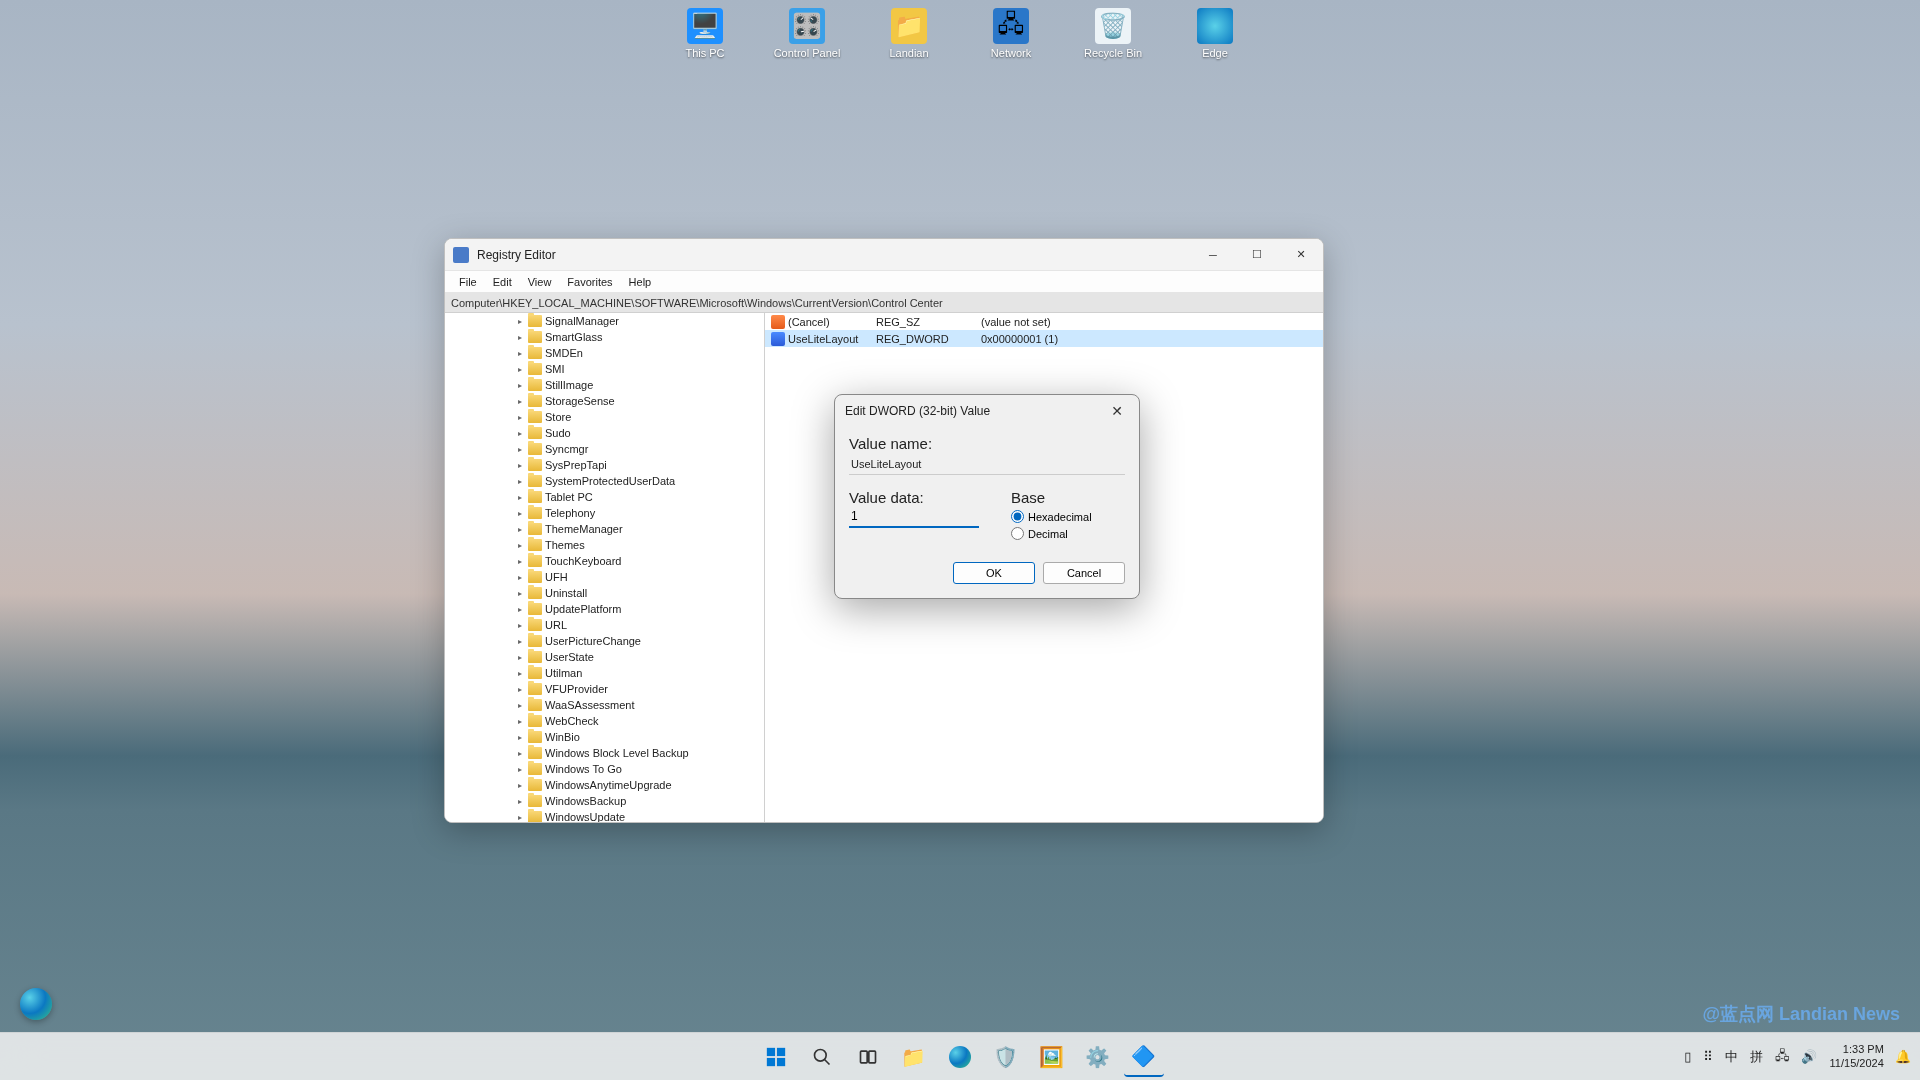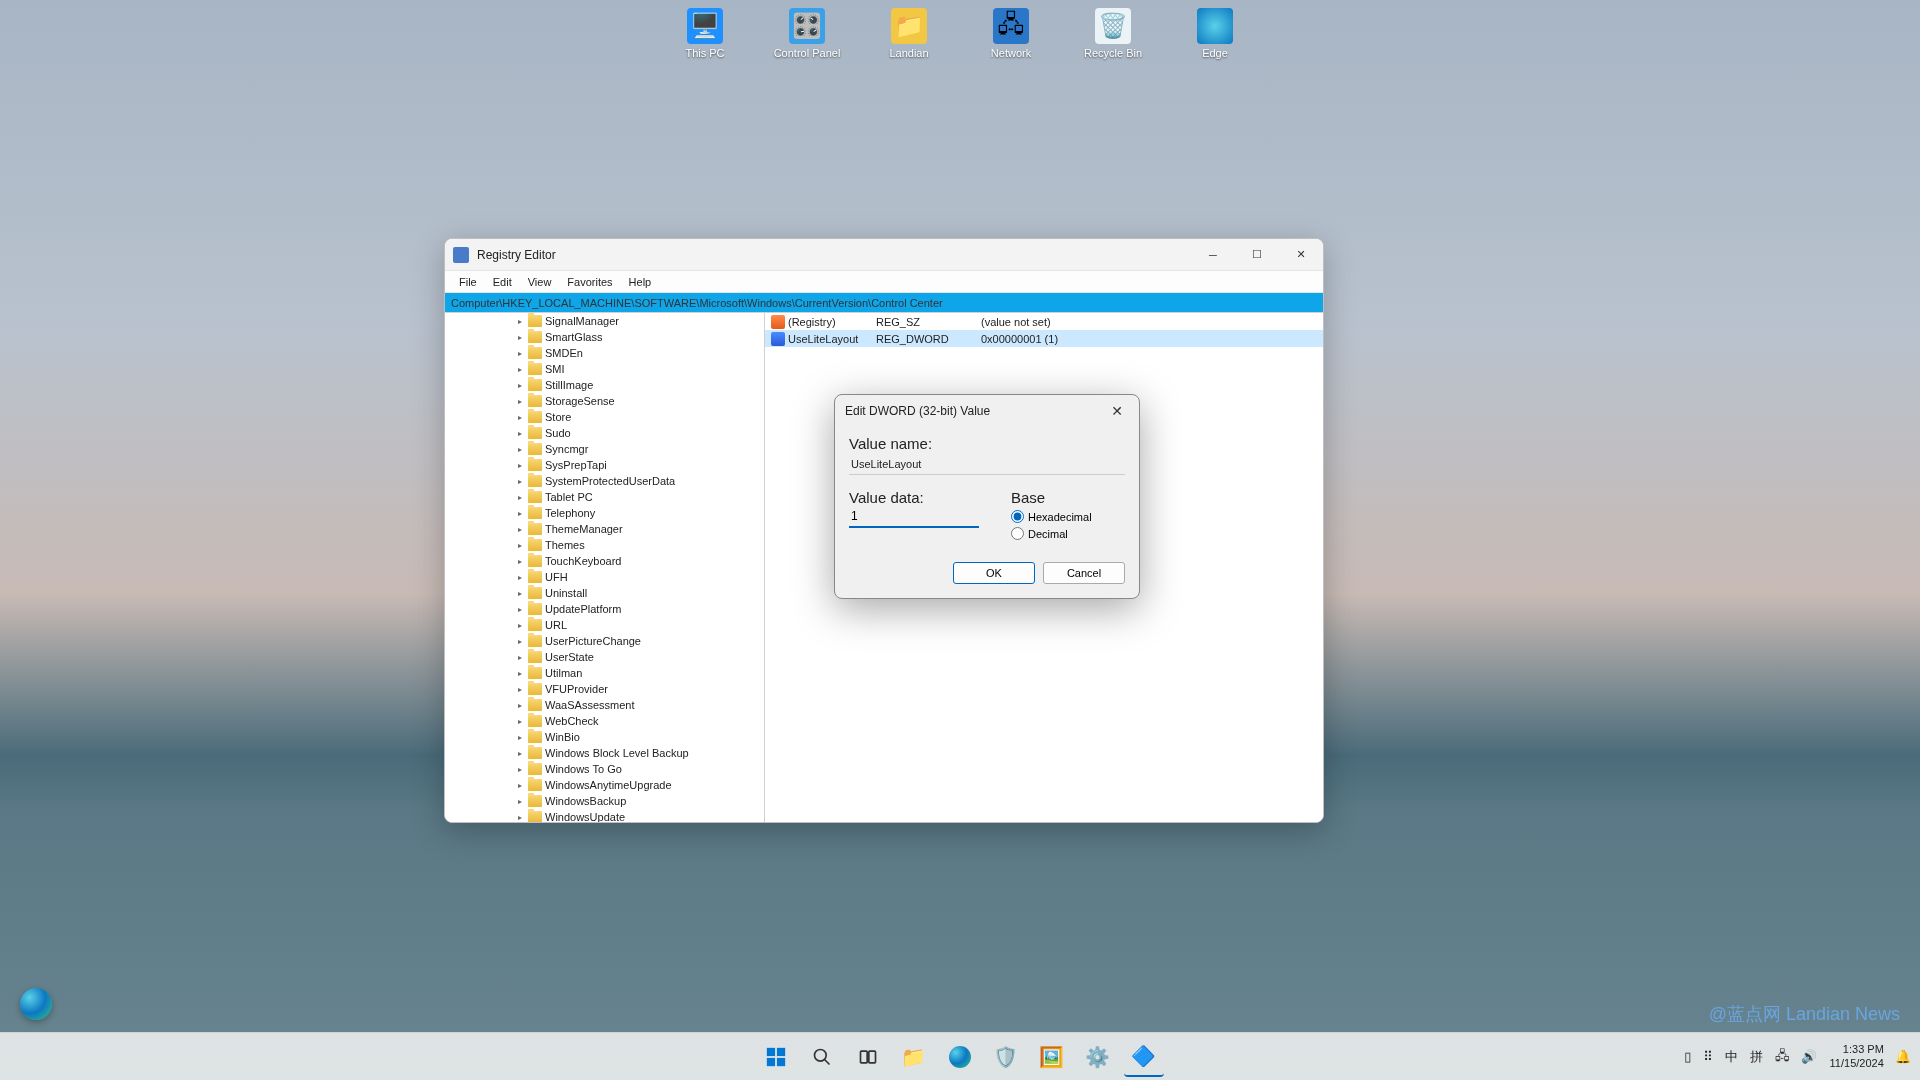--- a/index.html
+++ b/index.html
@@ -14,21 +14,21 @@
 
 
 .regwin{position:absolute;left:444px;top:238px;width:880px;height:585px;background:#fff;border:1px solid #bfbfbf;border-radius:8px;box-shadow:0 8px 32px rgba(0,0,0,.25);overflow:hidden}
 .titlebar{height:32px;display:flex;align-items:center;padding-left:8px;background:#f3f3f3;border-bottom:1px solid #e5e5e5}
 .titlebar .ticon{width:16px;height:16px;background:#4a7bc8;border-radius:2px;margin-right:8px}
 .titlebar .ttext{font-size:12px;color:#222;flex:1}
 .winbtns{display:flex;height:100%}
 .winbtn{width:44px;display:flex;align-items:center;justify-content:center;color:#333;font-size:11px}
 .menubar{height:22px;display:flex;align-items:center;padding-left:6px;border-bottom:1px solid #e5e5e5;background:#fdfdfd}
 .menubar span{font-size:11px;color:#222;padding:3px 8px;cursor:pointer}
-.addrbar{height:20px;display:flex;padding:0 6px;border-bottom:1px solid #d0d0d0;background:#0ea5e9}
+.addrbar{height:20px;display:flex;padding:0 6px;border-bottom:1px solid #d0d0d0;background:#e5e5e5}
 .addrbar input{border:none;width:100%;font-size:11px;color:#333;outline:none;background:transparent}
 .content{display:flex;height:calc(100% - 74px)}
 
 .tree{width:320px;border-right:1px solid #d0d0d0;overflow-y:auto;position:relative;background:#fff}
 .tree::-webkit-scrollbar{width:14px}
 .tree::-webkit-scrollbar-thumb{background:#c1c1c1;border-radius:0}
 .tree::-webkit-scrollbar-track{background:#f1f1f1}
 .titem{display:flex;align-items:center;height:16px;font-size:11px;color:#222;padding-left:70px;white-space:nowrap;cursor:pointer}
 .titem .ar{width:10px;color:#666;font-size:8px;text-align:center}
 .titem .fld{width:14px;height:12px;background:linear-gradient(#f9d776,#e8b838);border-radius:1px;margin:0 3px;position:relative}
@@ -65,21 +65,21 @@
 
 
 .taskbar{position:absolute;bottom:0;left:0;right:0;height:48px;background:rgba(243,243,243,.85);backdrop-filter:blur(20px);border-top:1px solid rgba(0,0,0,.06);display:flex;align-items:center}
 .tbcenter{position:absolute;left:50%;transform:translateX(-50%);display:flex;gap:6px;align-items:center;height:100%}
 .tbicon{width:40px;height:40px;display:flex;align-items:center;justify-content:center;border-radius:4px;cursor:pointer;font-size:20px}
 .tbright{position:absolute;right:8px;display:flex;align-items:center;gap:12px;height:100%;font-size:11px;color:#222}
 .tbright .sicon{font-size:13px;cursor:pointer}
 .clock{text-align:right;line-height:1.2;font-size:11px}
 
 .edge-ball{position:absolute;left:20px;bottom:60px;width:32px;height:32px;border-radius:50%;background:radial-gradient(circle at 30% 30%,#5ad1e8,#0b78c2,#36c486);box-shadow:0 2px 6px rgba(0,0,0,.3)}
-.watermark{position:absolute;right:20px;bottom:54px;color:#6aa9e8;font-size:18px;font-weight:400;opacity:.9}
+.watermark{position:absolute;right:20px;bottom:54px;color:#6aa9e8;font-size:18px;font-weight:700;opacity:.9}
 </style>
 </head>
 <body>
 
 <div class="desktop-icons">
   <div class="dicon">
       <div class="ic" style="background:#1e90ff">🖥️</div>
       <div class="lbl">This PC</div>
     </div>
   <div class="dicon">
@@ -285,21 +285,21 @@
           <span class="ar">▸</span>
           <span class="fld"></span>
           <span>WindowsUpdate</span>
         </div>
       </div>
     <div class="listpane">
       <div id="listbody">
           <div class="lrow">
             <div class="col-n">
               <span class="vicon sz"></span>
-              <span>(Registry)</span>
+              <span>(Cancel)</span>
             </div>
             <div class="col-t">REG_SZ</div>
             <div class="col-d">(value not set)</div>
           </div>
           <div class="lrow sel">
             <div class="col-n">
               <span class="vicon dw"></span>
               <span>UseLiteLayout</span>
             </div>
             <div class="col-t">REG_DWORD</div>

